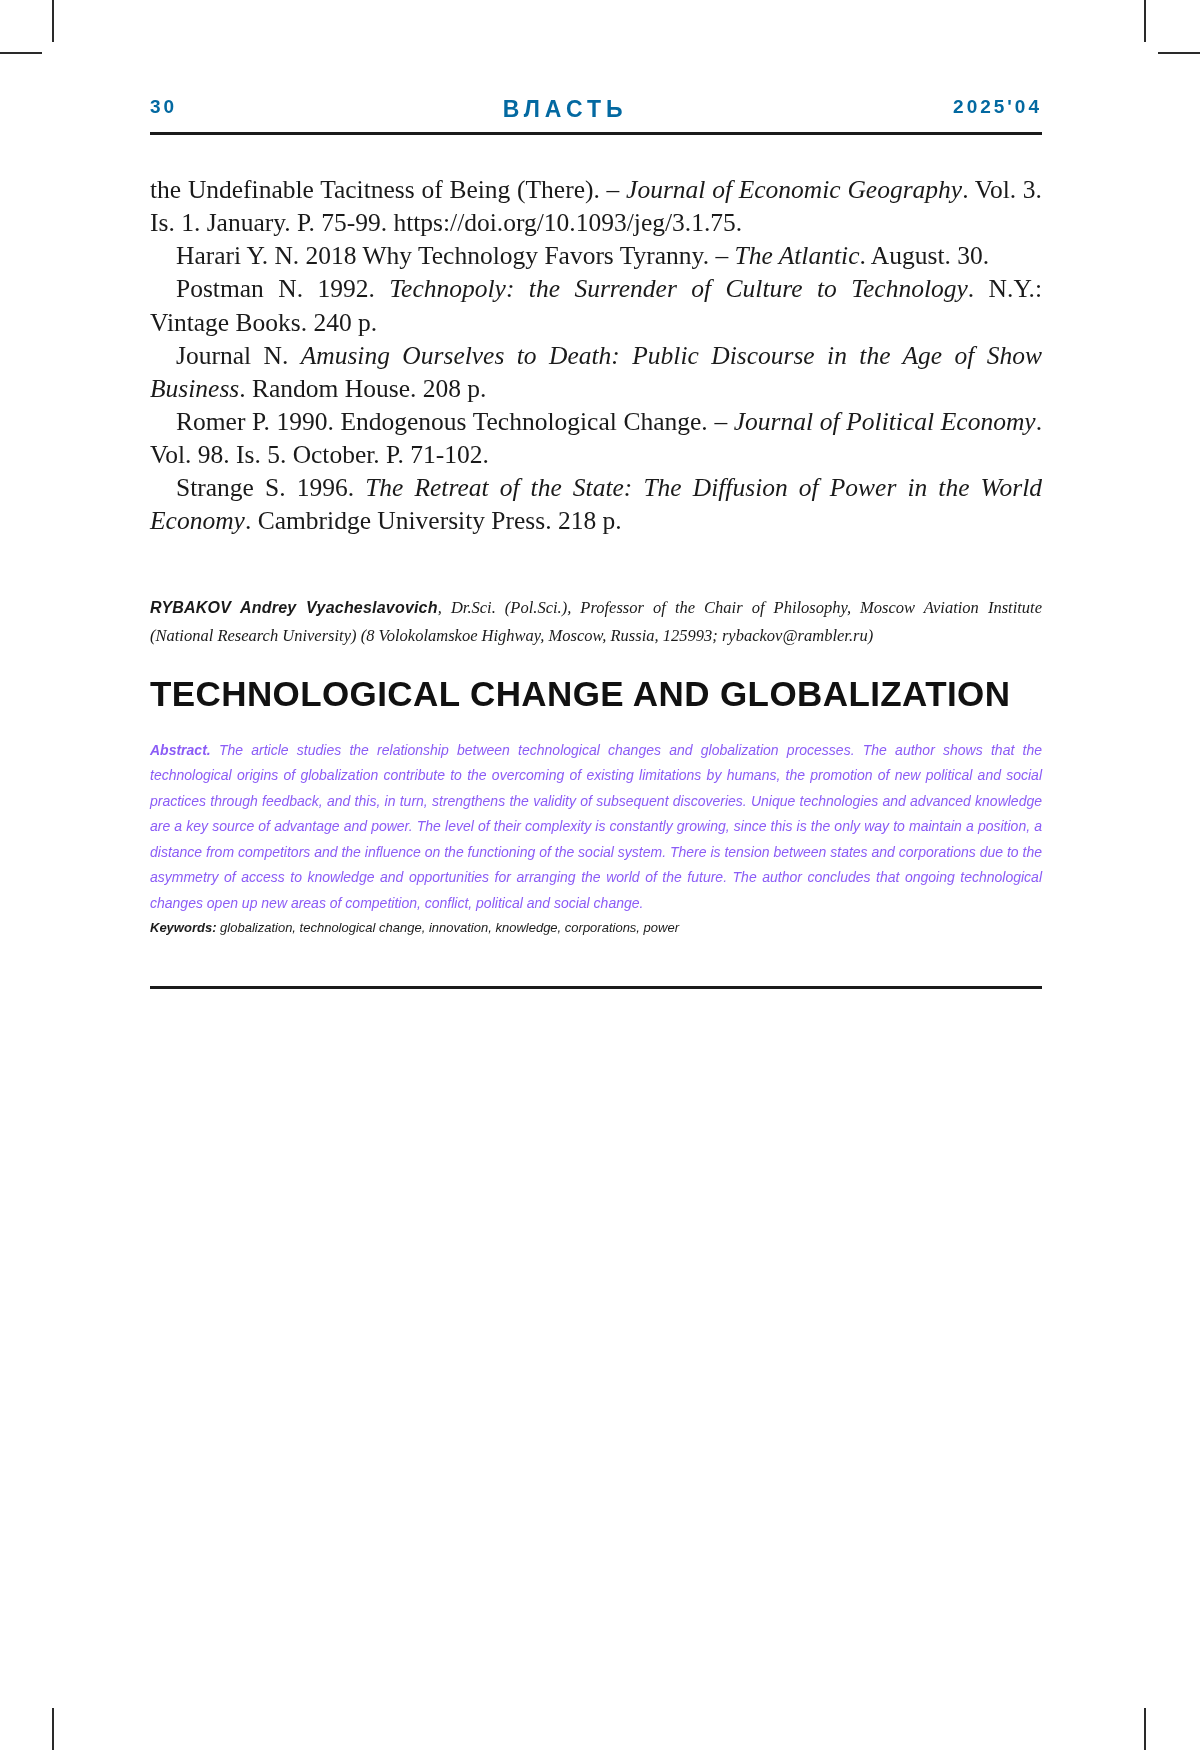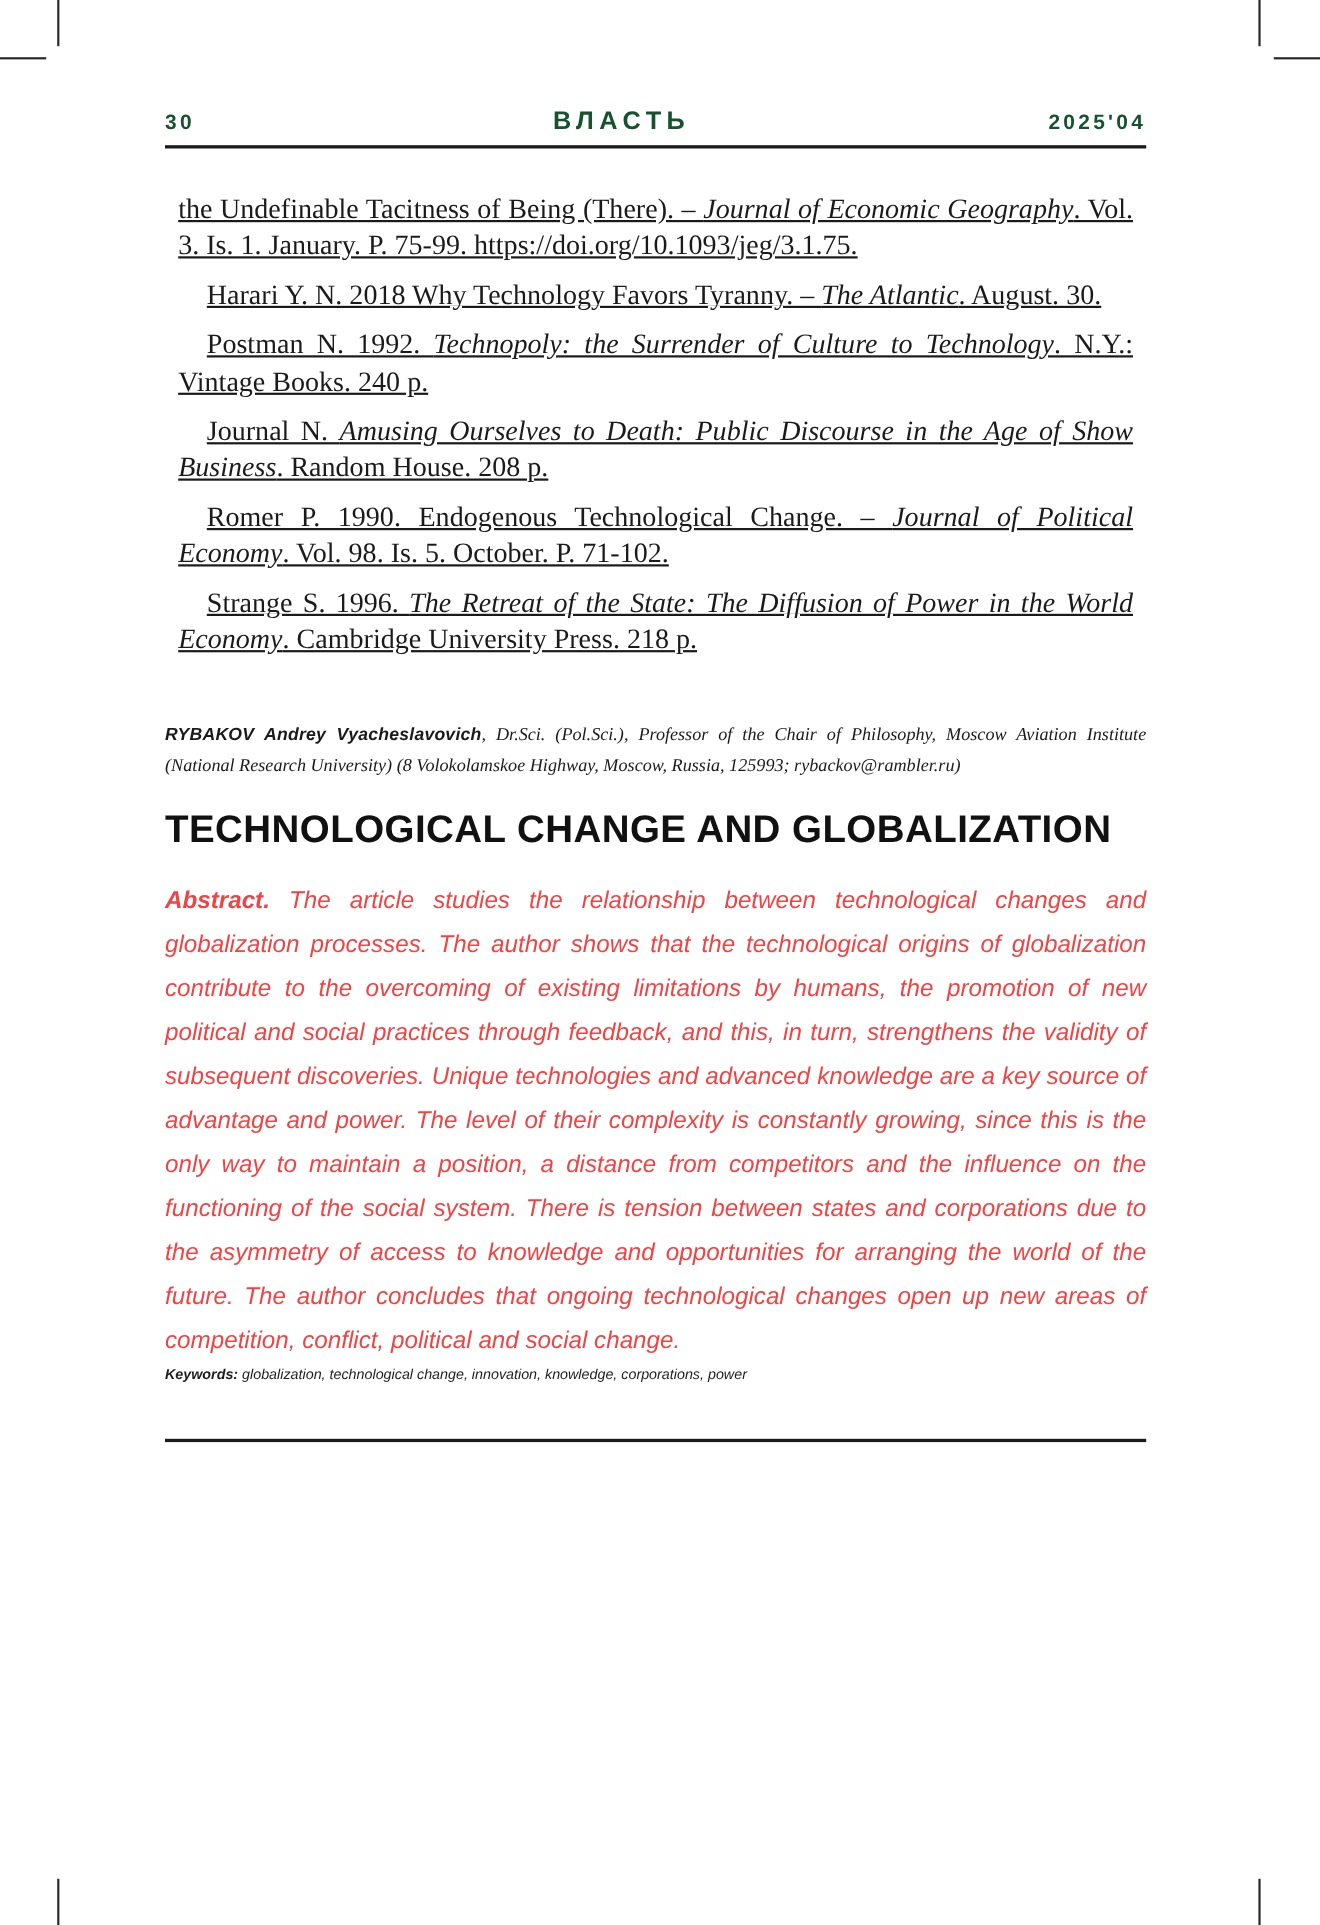--- a/index.html
+++ b/index.html
@@ -27,48 +27,47 @@
   .page {
     position: absolute;
     left: 150px;
     top: 96px;
     width: 892px;
   }
 
   
   .running-head {
     display: flex;
-    align-items: flex-end;
+    align-items: flex-start;
     justify-content: space-between;
     font-family: "Liberation Sans", sans-serif;
     font-size: 19px;
     font-weight: 700;
     letter-spacing: 3px;
-    color: #14532d;
+    color: #0369a1;
   }
   .rh-center {
     letter-spacing: 5px;
     font-size: 23px;
   }
   .rule-top {
     margin-top: 9px;
     border-top: 3px solid #1b1b1b;
   }
 
   
   .refs {
     margin-top: 38px;
     font-size: 25.5px;
     line-height: 1.3;
     text-align: justify;
     text-justify: inter-word;
   }
   .refs p {
-    margin: 12px;
-    text-decoration: underline;
+    margin: 0;
   }
   .refs p.indent {
     text-indent: 26px;
   }
   .it { font-style: italic; }
 
   
   .author-block {
     margin-top: 56px;
     font-family: "Liberation Serif", serif;
@@ -92,24 +91,24 @@
     font-size: 35px;
     letter-spacing: 0.4px;
     color: #111111;
     line-height: 1.15;
   }
 
   
   .abstract {
     margin-top: 20px;
     font-family: "Liberation Sans", sans-serif;
-    font-size: 22px;
+    font-size: 14px;
     line-height: 1.82;
     text-align: justify;
-    color: #ef4444;
+    color: #8b5cf6;
   }
   .abstract .lead {
     font-weight: 700;
     font-style: italic;
   }
   .abstract .body-it {
     font-style: italic;
   }
   .keywords {
     font-family: "Liberation Sans", sans-serif;

